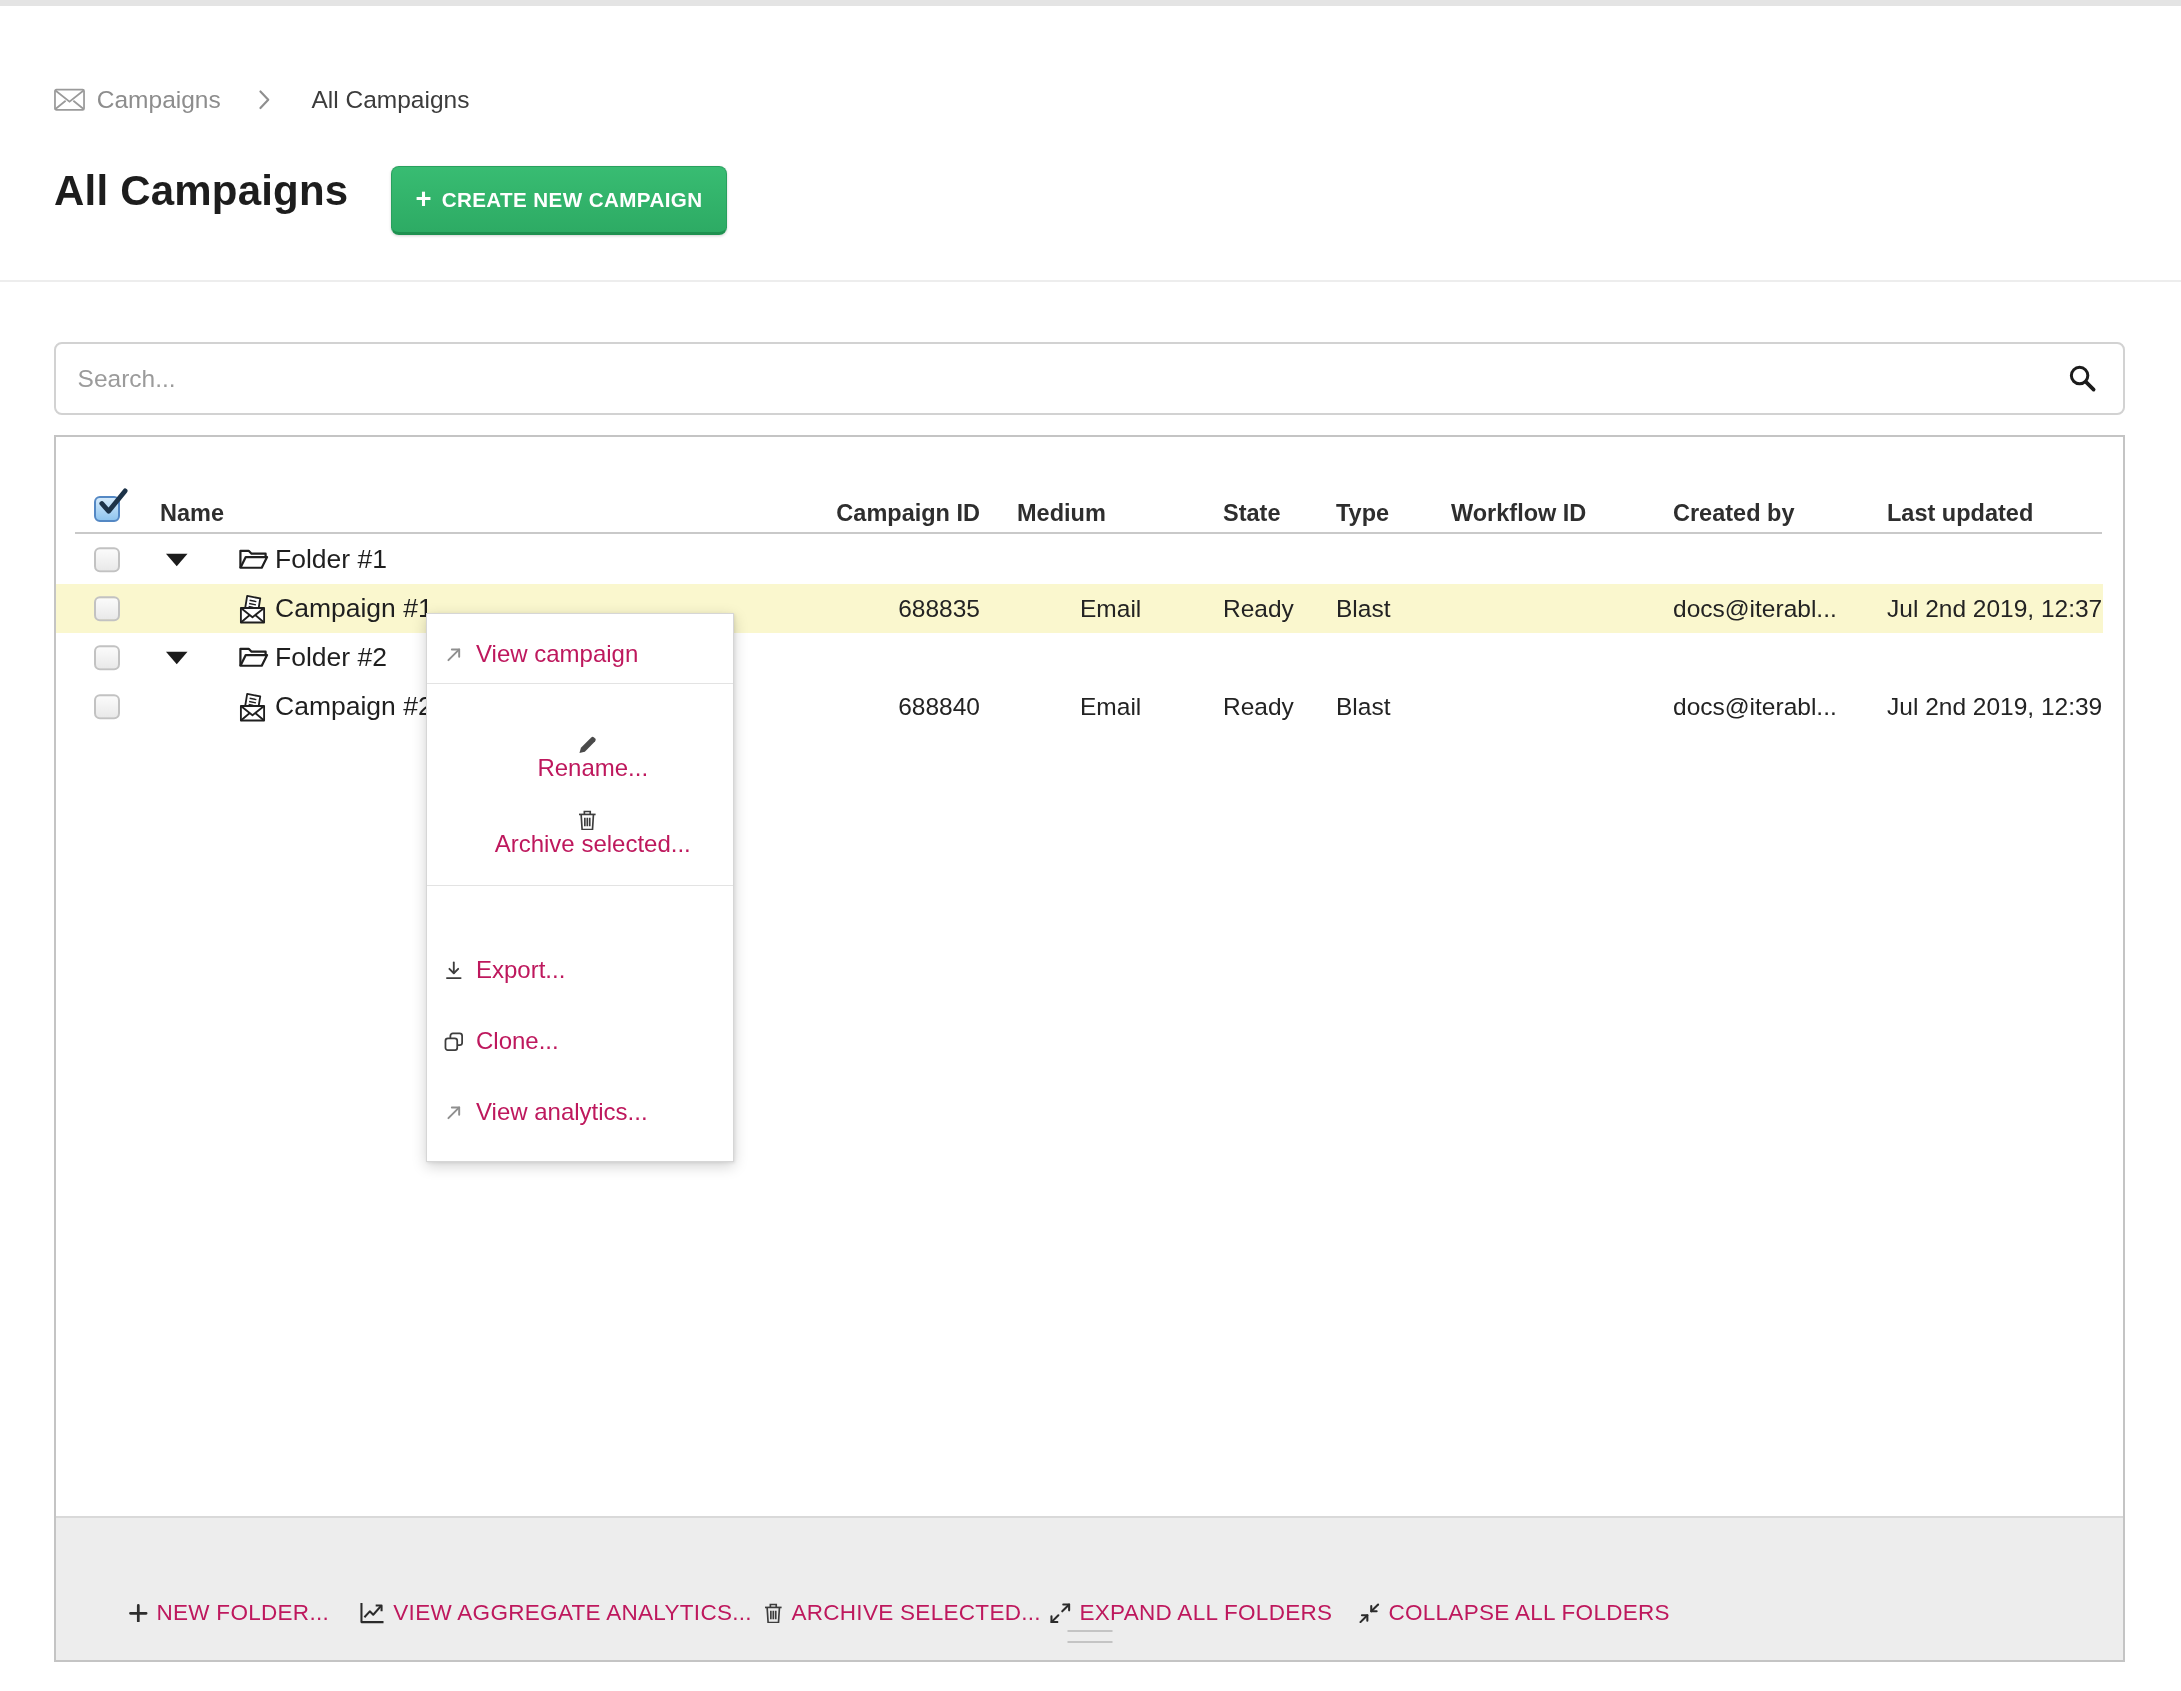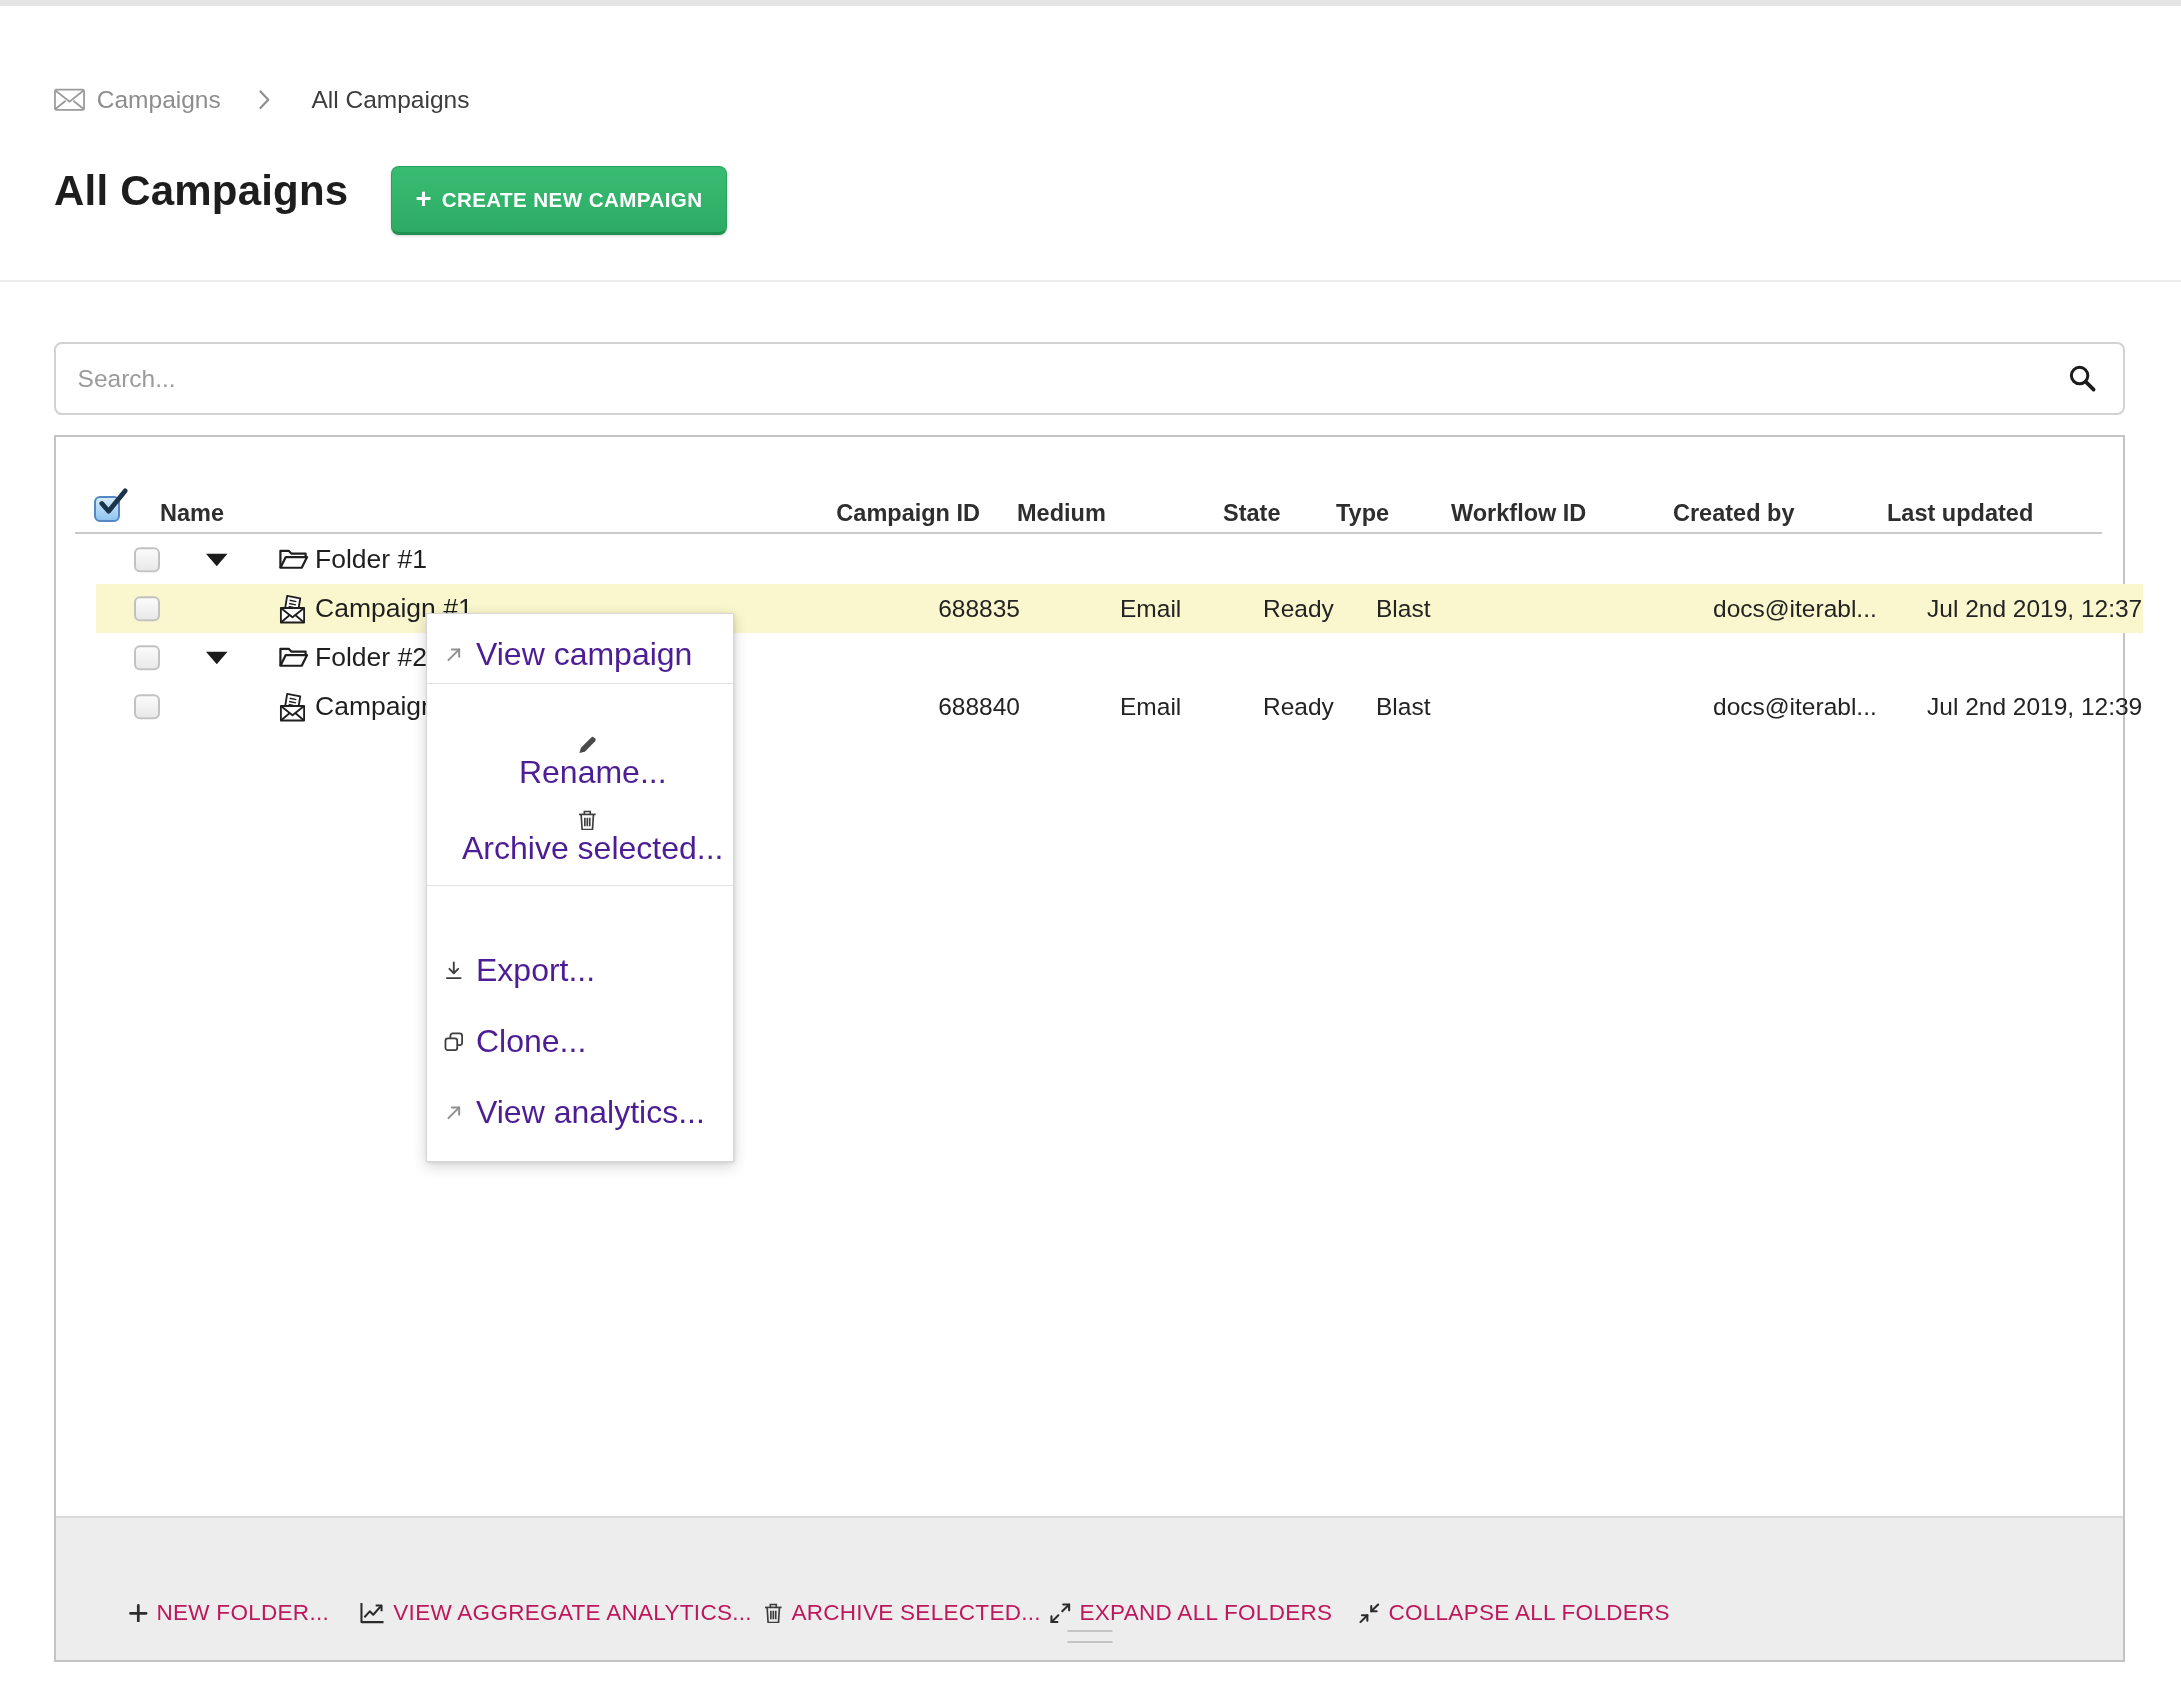--- a/index.html
+++ b/index.html
@@ -51,21 +51,21 @@
   .header-underline { position:absolute; left:18.6px; right:20.6px; top:95px; height:2px; background:#c9c9c9; }
 
   
   .cbx { width:25.5px; height:25.5px; border-radius:5.9px; border:2px solid #c2c2c2; background:linear-gradient(#fbfbfb,#e9e9e9); display:inline-block; cursor:pointer; }
   .cbx-checked { border-color:#5488c4; background:linear-gradient(#d4eafb,#90c5ef); position:relative; }
   .cbx-checked svg { position:absolute; top:-9.8px; left:0px; }
   .header-check { position:absolute; left:38px; top:59px; }
 
   
   .rows { position:absolute; left:0; top:98px; right:0; }
-  .row { position:relative; height:49px; width:calc(100% - 19.6px);margin-left:40px; }
+  .row { position:relative; height:49px; width:calc(100% - 19.6px); }
   .row.highlight { background:var(--highlight,#faf7ce); }
   .row > * { position:absolute; top:50%; transform:translateY(-50%); }
   .row .cb { left:38px; }
   .row .expander { left:109px; display:inline-flex; cursor:pointer; }
   .row .rowicon { left:182px; display:inline-flex; }
   .rname { left:219px; font-size:26.5px; color:#1f1f1f; white-space:nowrap; }
   .cell { font-size:24.5px; color:#232323; white-space:nowrap; }
   .cell.cid { left:718px; width:206px; text-align:right; }
   .cell.medium { left:1024px; }
   .cell.state { left:1167px; }
@@ -87,21 +87,21 @@
   
   .ctx-menu { position:absolute; left:426px; top:613px; width:308px; background:#fff; border:1px solid #d6d6d6; box-shadow:0 3.9px 13.7px rgba(0,0,0,.18), 1px 1px 2.9px rgba(0,0,0,.08); z-index:20; padding:11.8px 0 13.7px 0; }
   .menu-sep { height:1px; background:#e3e3e3; }
   .menu-group.g1 .menu-item { height:57px; }
   .menu-group.g2 { padding-top:51px; }
   .menu-group.g2 .menu-item { height:75px;flex-direction:column; }
   .menu-group.g3 { padding-top:49px; }
   .menu-group.g3 .menu-item { height:71px; }
   .menu-item { display:flex; align-items:center; padding-left:14.7px; cursor:pointer; }
   .menu-item .mi-icon { width:23.5px; display:inline-flex; justify-content:center; }
-  .menu-item .mi-label { margin-left:10.8px; font-size:32px; color:#4c1d95; white-space:nowrap; }
+  .menu-item .mi-label { margin-left:10.8px; font-size:24px; color:#be185d; white-space:nowrap; }
 </style>
 </head>
 <body>
 
 <div class="page">
   <div class="topbar"></div>
 
   <div class="breadcrumb">
     <span class="bc-icon">
       <svg width="31" height="23.5" viewBox="0 0 32 24" fill="none" stroke="#9a9a9a" stroke-width="1.8">

